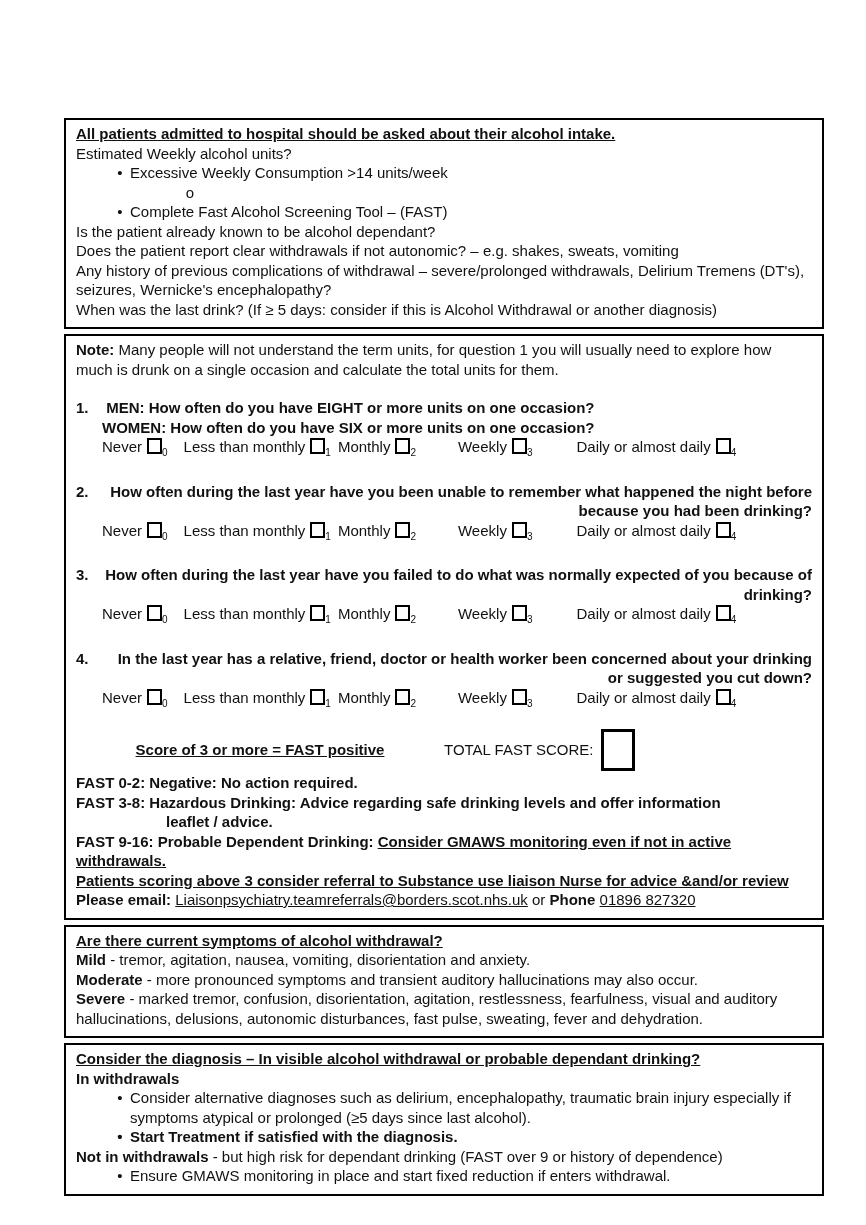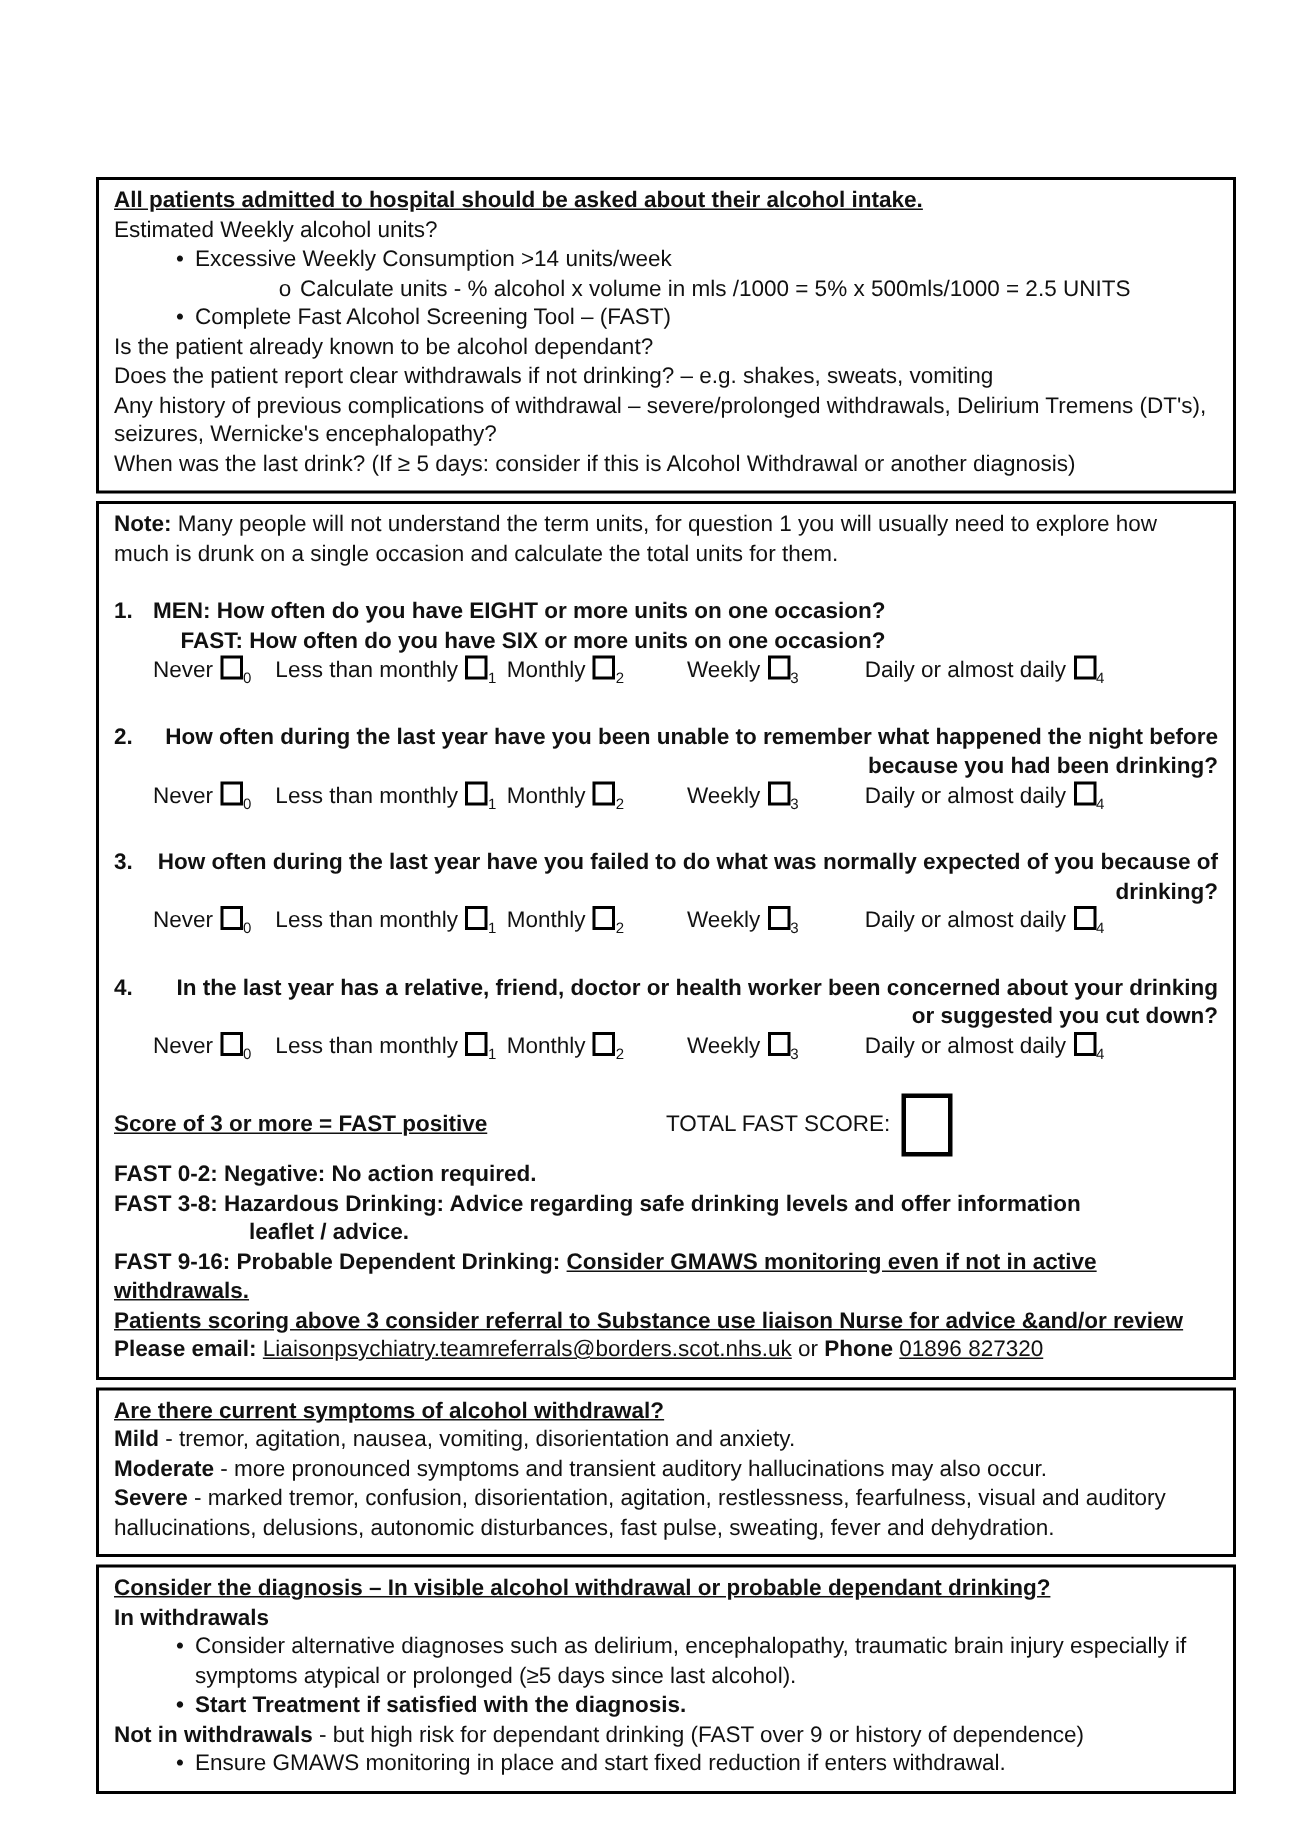--- a/index.html
+++ b/index.html
@@ -26,21 +26,21 @@
   .qnum{flex:0 0 26px;font-weight:bold;}
   .qtext{font-weight:bold;text-align:right;}
   .opts{margin-left:26px;white-space:nowrap;}
   .cb{display:inline-block;width:11px;height:12px;border:2px solid #000;margin-left:5px;vertical-align:-2px;}
   .opts sub{font-size:10px;}
   .gap0{margin-right:16px;}
   .gap1{margin-right:7px;}
   .gap2{margin-right:42px;}
   .gap3{margin-right:44px;}
   .score-row{display:flex;align-items:center;margin-top:14px;height:46px;}
-  .score-left{flex:0 0 368px;font-weight:bold;text-decoration:underline;}
+  .score-left{flex:0 0 368px;font-weight:bold;text-decoration:underline;text-align:center;}
   .score-label{font-weight:normal;}
   .score-box{display:inline-block;box-sizing:border-box;width:34px;height:42px;border:3px solid #000;margin-left:8px;}
   .bold-para{font-weight:bold;}
   .indent2{padding-left:90px;}
   .email-link,.phone-link{font-weight:normal;text-decoration:underline;cursor:pointer;}
   .plain{font-weight:normal;}
 </style>
 </head>
 <body>
 
@@ -49,42 +49,41 @@
 
     <div class="box">
       <div class="title">All patients admitted to hospital should be asked about their alcohol intake.</div>
       <div>Estimated Weekly alcohol units?</div>
       <div class="bullet l1">
         <span class="marker">•</span>
         <span>Excessive Weekly Consumption &gt;14 units/week</span>
       </div>
       <div class="bullet l2">
         <span class="marker">o</span>
-        <span>Calculate units - % alcohol x volume in mls /1000 = 5% x 500mls/1000 = 2.5 UNITS</span>
       </div>
       <div class="bullet l1">
         <span class="marker">•</span>
         <span>Complete Fast Alcohol Screening Tool – (FAST)</span>
       </div>
       <div>Is the patient already known to be alcohol dependant?</div>
-      <div>Does the patient report clear withdrawals if not drinking? – e.g. shakes, sweats, vomiting</div>
+      <div>Does the patient report clear withdrawals if not autonomic? – e.g. shakes, sweats, vomiting</div>
       <div>Any history of previous complications of withdrawal – severe/prolonged withdrawals, Delirium Tremens (DT's), seizures, Wernicke's encephalopathy?</div>
       <div>When was the last drink? (If ≥ 5 days: consider if this is Alcohol Withdrawal or another diagnosis)</div>
     </div>
 
     <div class="box">
       <div>
         <span class="b">Note:</span><span> Many people will not understand the term units, for question 1 you will usually need to explore how much is drunk on a single occasion and calculate the total units for them.</span>
       </div>
 
       <div class="qblock">
         <span class="qnum">1.</span>
         <span class="qtext">
           <span>MEN: How often do you have EIGHT or more units on one occasion?</span><br>
-          <span>FAST: How often do you have SIX or more units on one occasion?</span>
+          <span>WOMEN: How often do you have SIX or more units on one occasion?</span>
         </span>
       </div>
       <div class="opts">
         <span class="gap0"><span>Never</span><span class="cb"></span><sub>0</sub></span><span class="gap1"><span>Less than monthly</span><span class="cb"></span><sub>1</sub></span><span class="gap2"><span>Monthly</span><span class="cb"></span><sub>2</sub></span><span class="gap3"><span>Weekly</span><span class="cb"></span><sub>3</sub></span><span><span>Daily or almost daily</span><span class="cb"></span><sub>4</sub></span>
       </div>
 
       <div class="qblock">
         <span class="qnum">2.</span>
         <span class="qtext">How often during the last year have you been unable to remember what happened the night before because you had been drinking?</span>
       </div>

